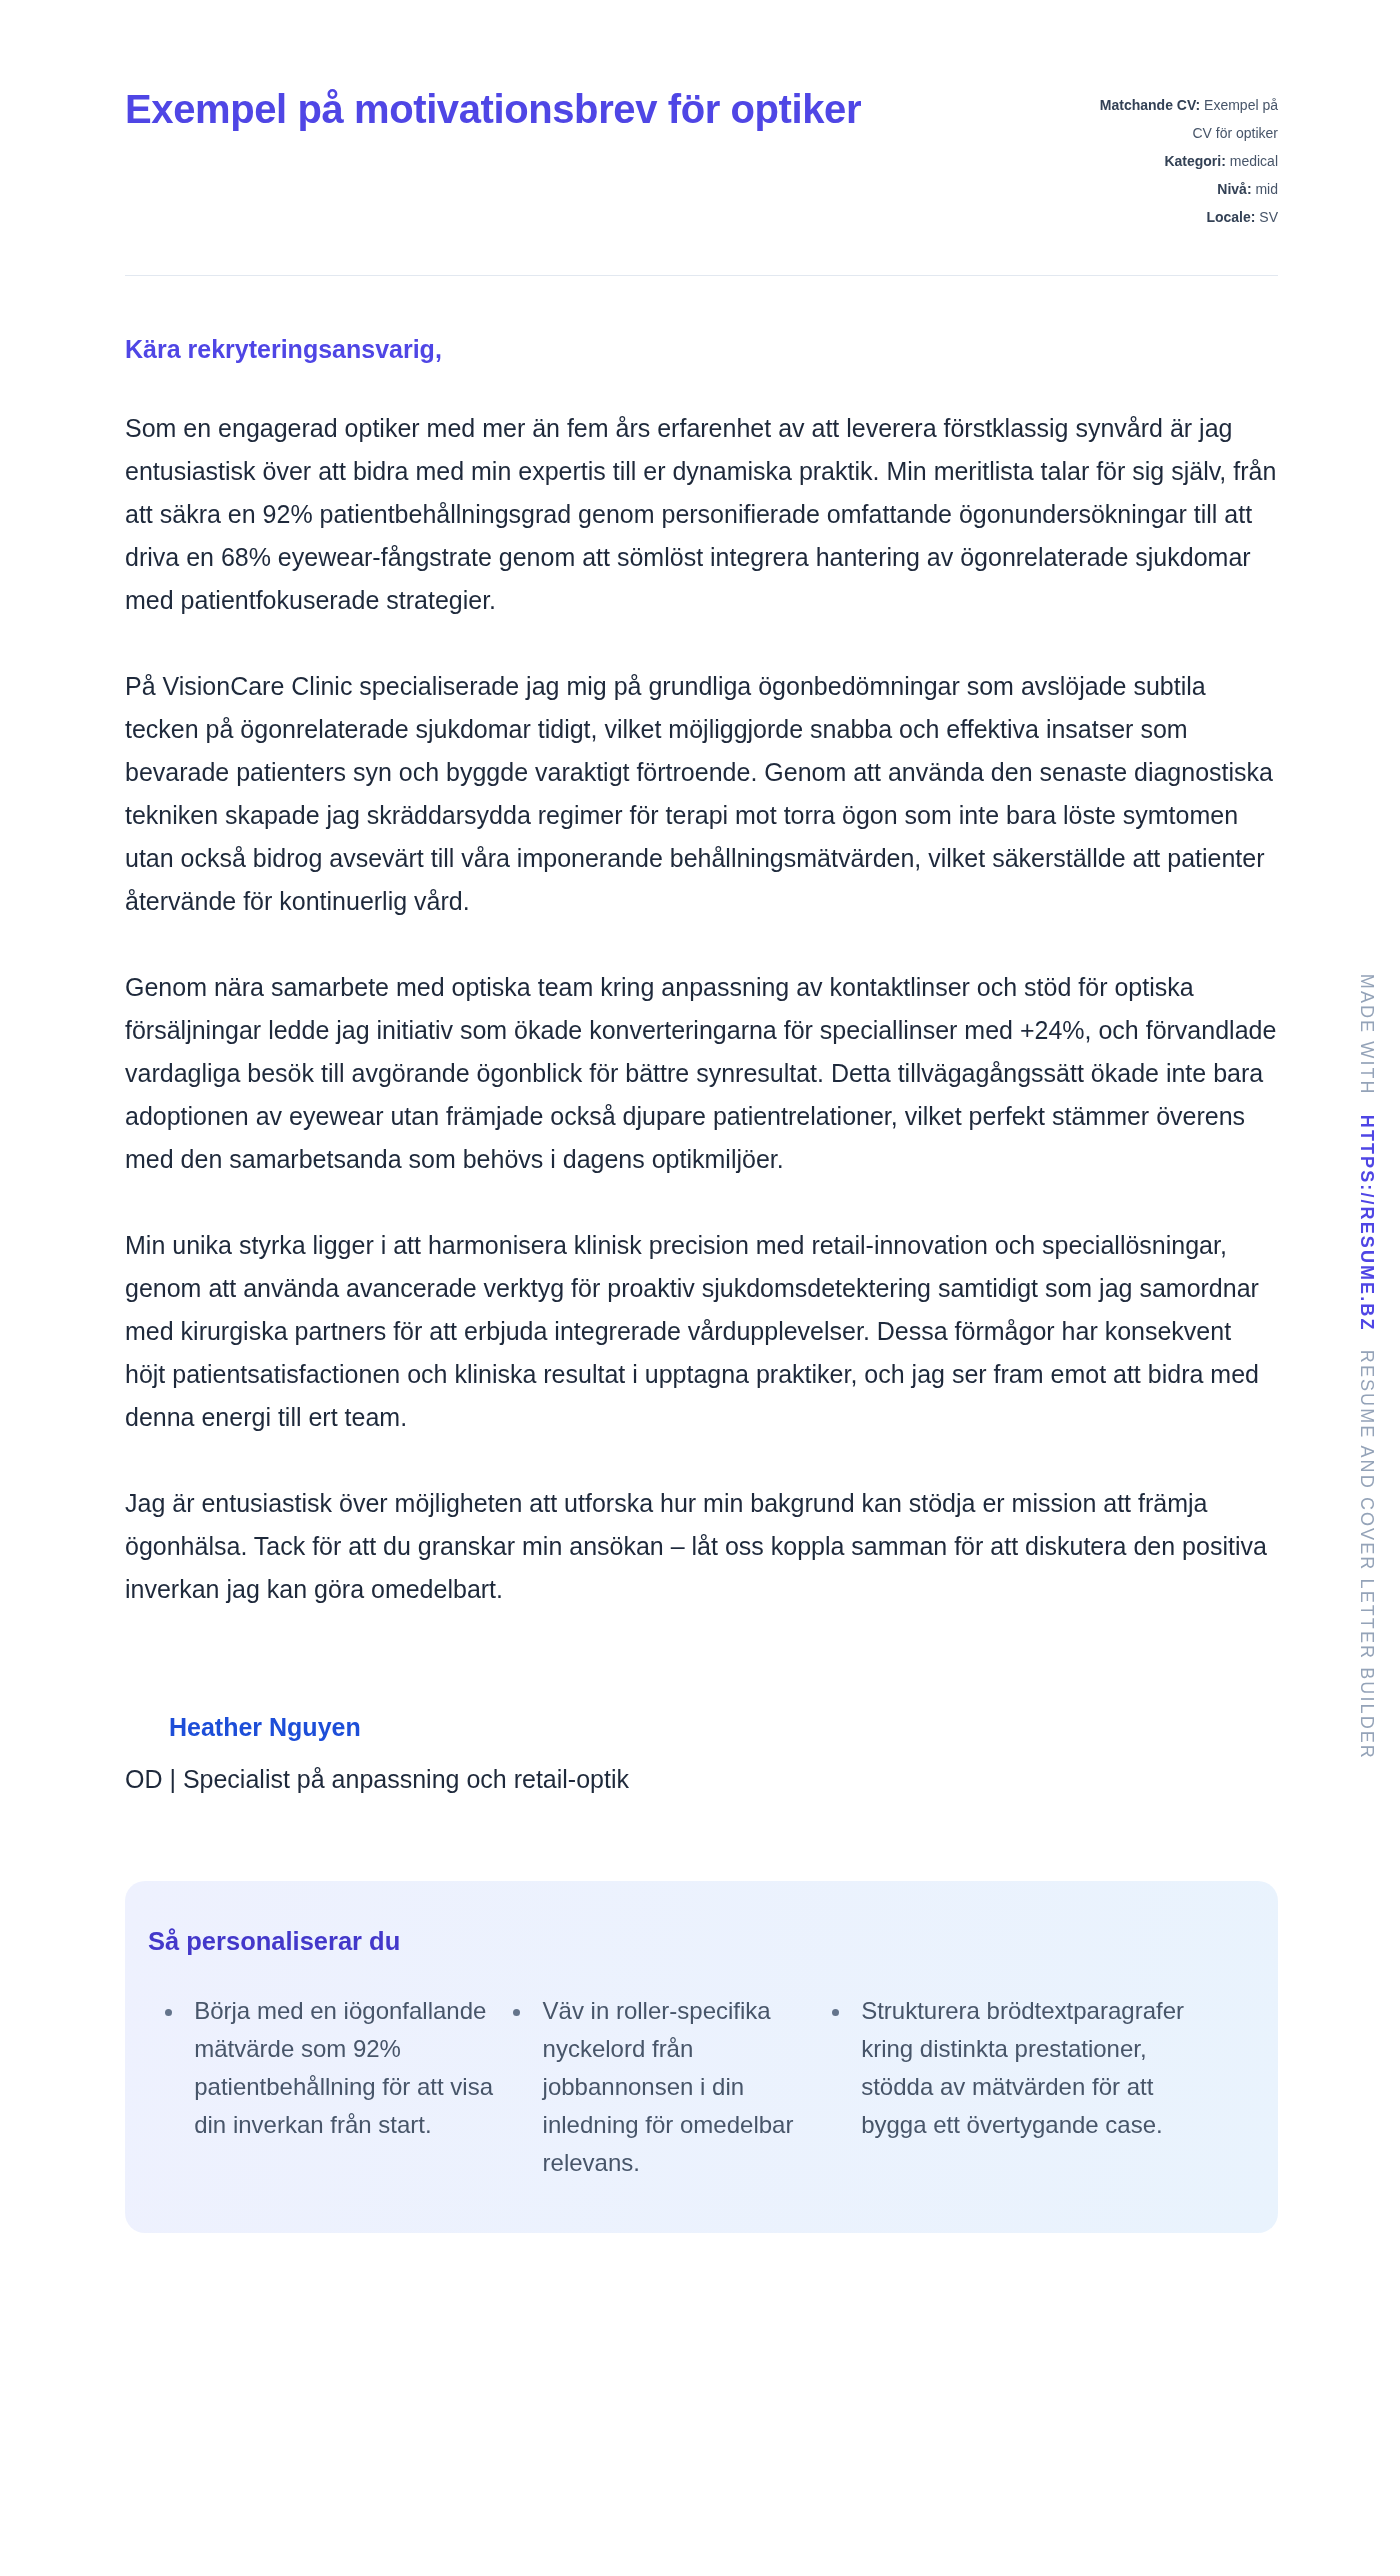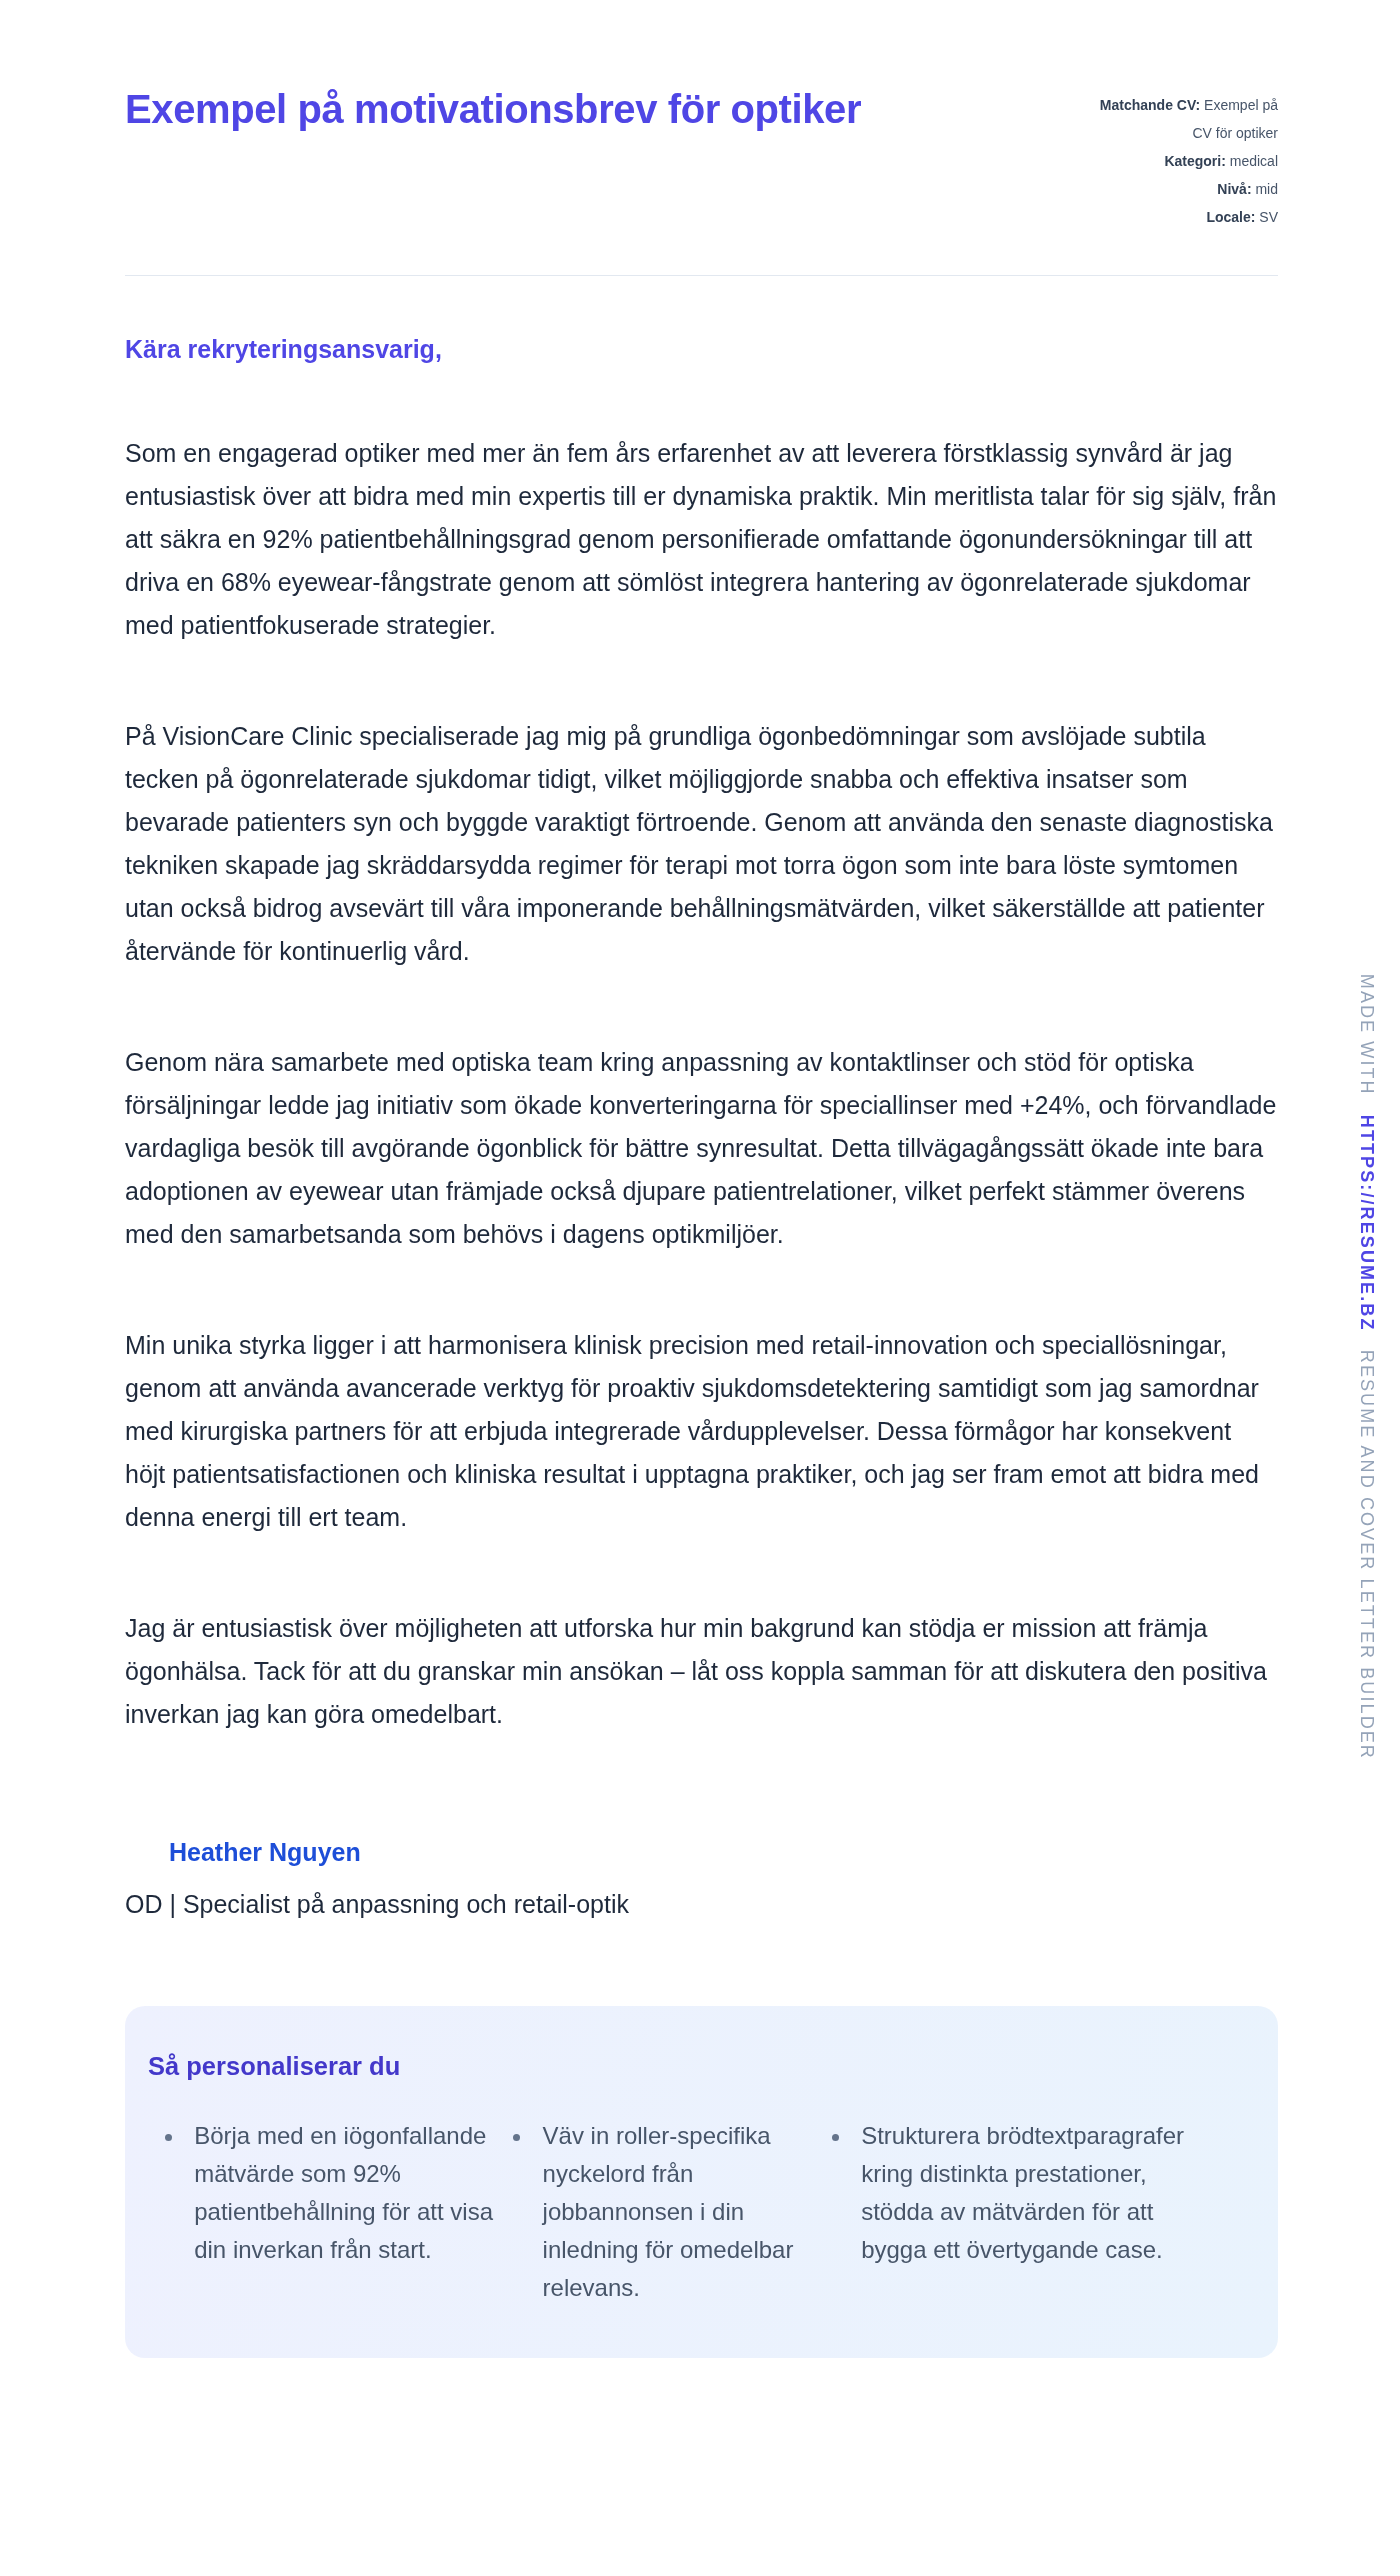--- a/index.html
+++ b/index.html
@@ -45,21 +45,21 @@
   .divider { border: none; border-top: 1.6px solid #e2e8f0; margin-top: 44px; }
 
   
   .greeting {
     margin-top: 59px;
     font-size: 25px;
     font-weight: 600;
     color: #4f46e5;
   }
   .para {
-    margin-top: 68px;
+    margin-top: 43px;
     font-size: 25px;
     line-height: 43px;
     color: #1e293b;
     max-width: 1153px;
   }
   .sig-name { margin-top: 102px; font-size: 25px; font-weight: 700; color: #1d4ed8; margin-left: 44px; }
   .sig-title { margin-top: 23px; font-size: 25px; color: #1e293b; }
 
   
   .tags {

